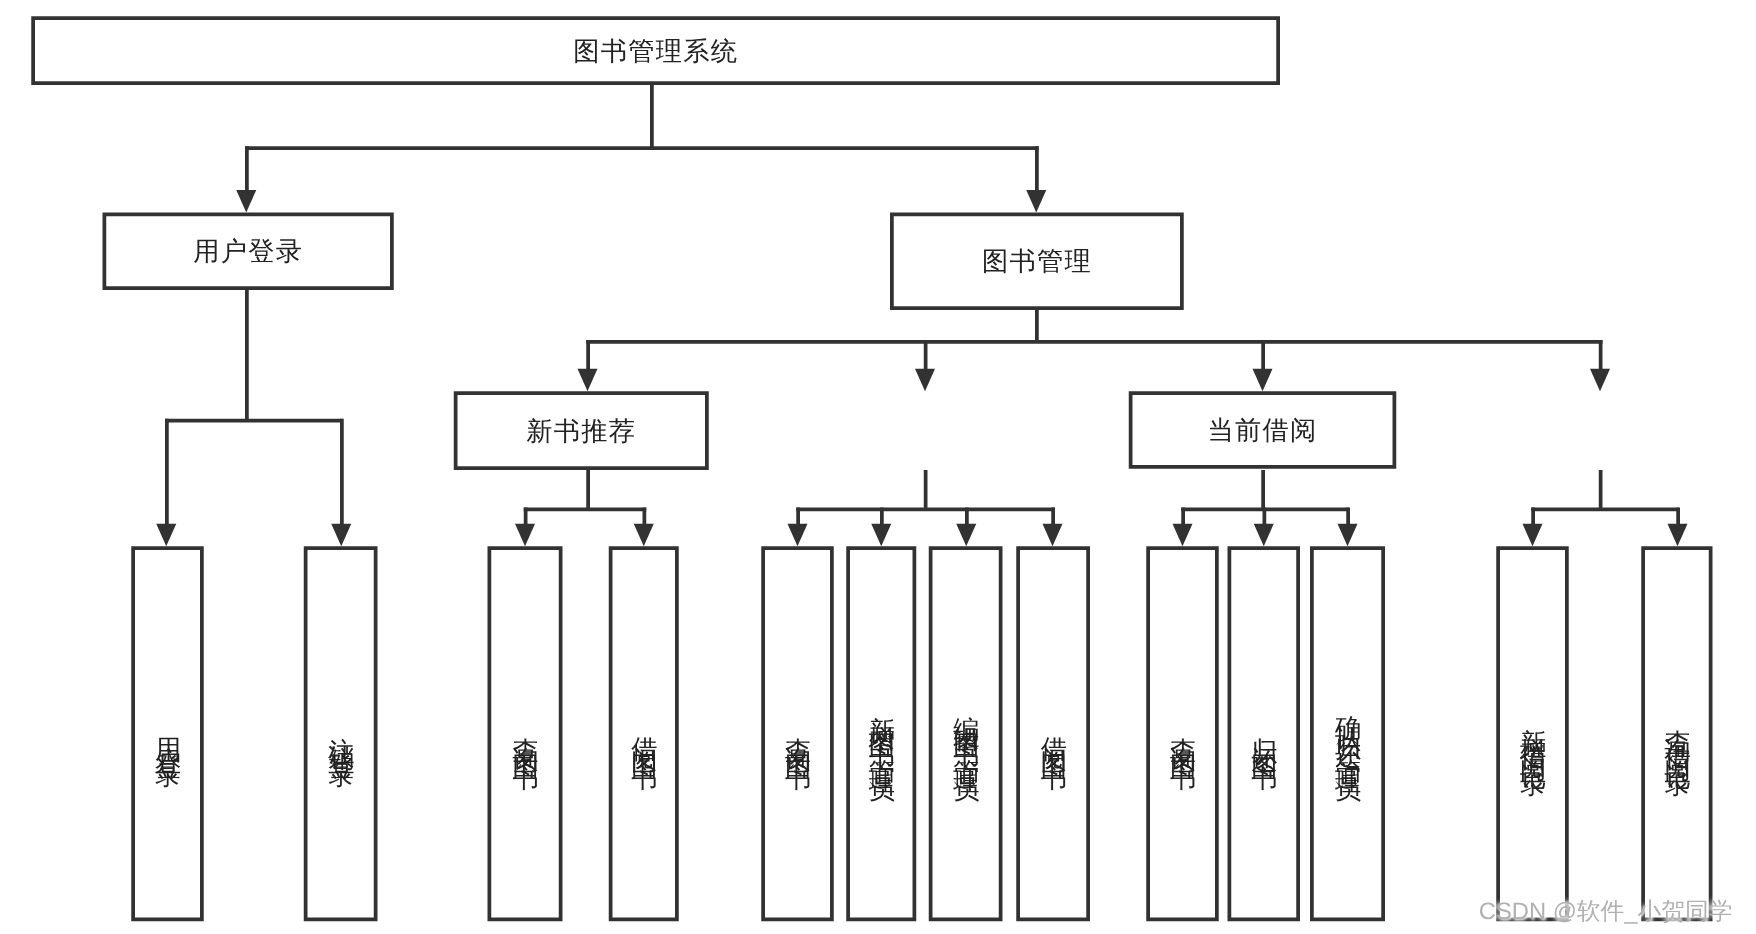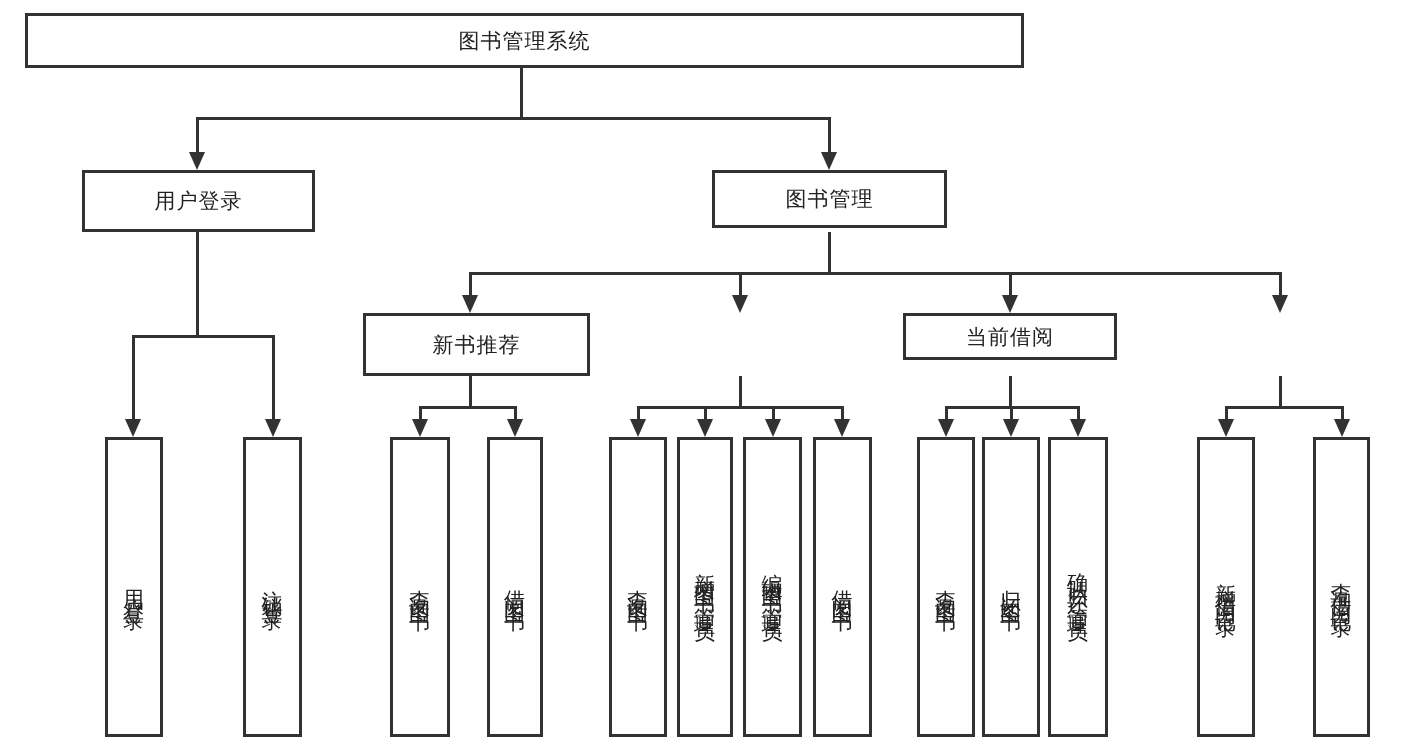--- a/index.html
+++ b/index.html
@@ -74,21 +74,21 @@
   <div class="vline" style="left:520px;top:68px;height:50px;"></div>
   <div class="hline" style="left:196px;top:117px;width:635px;"></div>
   <div class="vline" style="left:196px;top:117px;height:36px;"></div>
   <div class="arrow" style="left:189px;top:152px;"></div>
   <div class="vline" style="left:828px;top:117px;height:36px;"></div>
   <div class="arrow" style="left:821px;top:152px;"></div>
 
   <div class="node" style="left:82px;top:170px;width:233px;height:62px;">
     <span>用户登录</span>
   </div>
-  <div class="node" style="left:712px;top:170px;width:235px;height:58px;font-family:Liberation Serif, serif;">
+  <div class="node" style="left:712px;top:170px;width:235px;height:78px;font-family:Liberation Serif, serif;">
     <span>图书管理</span>
   </div>
 
   <div class="vline" style="left:196px;top:232px;height:105px;"></div>
   <div class="hline" style="left:132px;top:335px;width:142px;"></div>
   <div class="vline" style="left:132px;top:335px;height:85px;"></div>
   <div class="arrow" style="left:125px;top:419px;"></div>
   <div class="vline" style="left:272px;top:335px;height:85px;"></div>
   <div class="arrow" style="left:265px;top:419px;"></div>
 
@@ -96,24 +96,24 @@
   <div class="hline" style="left:469px;top:272px;width:813px;"></div>
   <div class="vline" style="left:469px;top:272px;height:24px;"></div>
   <div class="arrow" style="left:462px;top:295px;"></div>
   <div class="vline" style="left:739px;top:272px;height:24px;"></div>
   <div class="arrow" style="left:732px;top:295px;"></div>
   <div class="vline" style="left:1009px;top:272px;height:24px;"></div>
   <div class="arrow" style="left:1002px;top:295px;"></div>
   <div class="vline" style="left:1279px;top:272px;height:24px;"></div>
   <div class="arrow" style="left:1272px;top:295px;"></div>
 
-  <div class="node" style="left:363px;top:313px;width:227px;height:63px;">
+  <div class="node" style="left:363px;top:313px;width:204px;height:63px;">
     <span>新书推荐</span>
   </div>
-  <div class="node" style="left:903px;top:313px;width:214px;height:47px;">
+  <div class="node" style="left:903px;top:313px;width:214px;height:62px;">
     <span>当前借阅</span>
   </div>
 
   <div class="vline" style="left:469px;top:376px;height:32px;"></div>
   <div class="hline" style="left:419px;top:406px;width:98px;"></div>
   <div class="vline" style="left:419px;top:406px;height:15px;"></div>
   <div class="arrow" style="left:412px;top:419px;"></div>
   <div class="vline" style="left:514px;top:406px;height:15px;"></div>
   <div class="arrow" style="left:507px;top:419px;"></div>
 
@@ -181,14 +181,15 @@
     <span>确认归还（管理员）</span>
   </div>
 
   <div class="leaf" style="left:1197px;top:437px;width:58px;height:300px;">
     <span>新增借阅记录</span>
   </div>
   <div class="leaf" style="left:1313px;top:437px;width:57px;height:300px;">
     <span>查询借阅记录</span>
   </div>
 
+  <div class="watermark">CSDN @软件_小贺同学</div>
 
 </div>
 
 </body></html>

